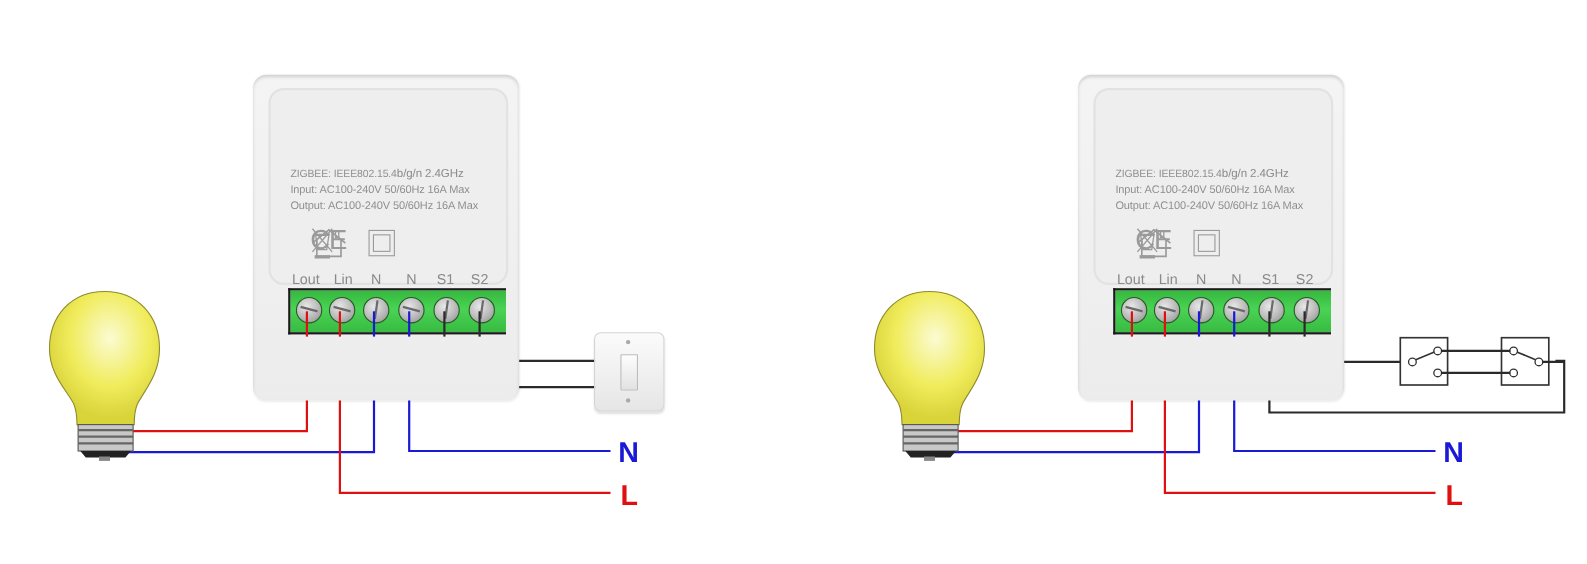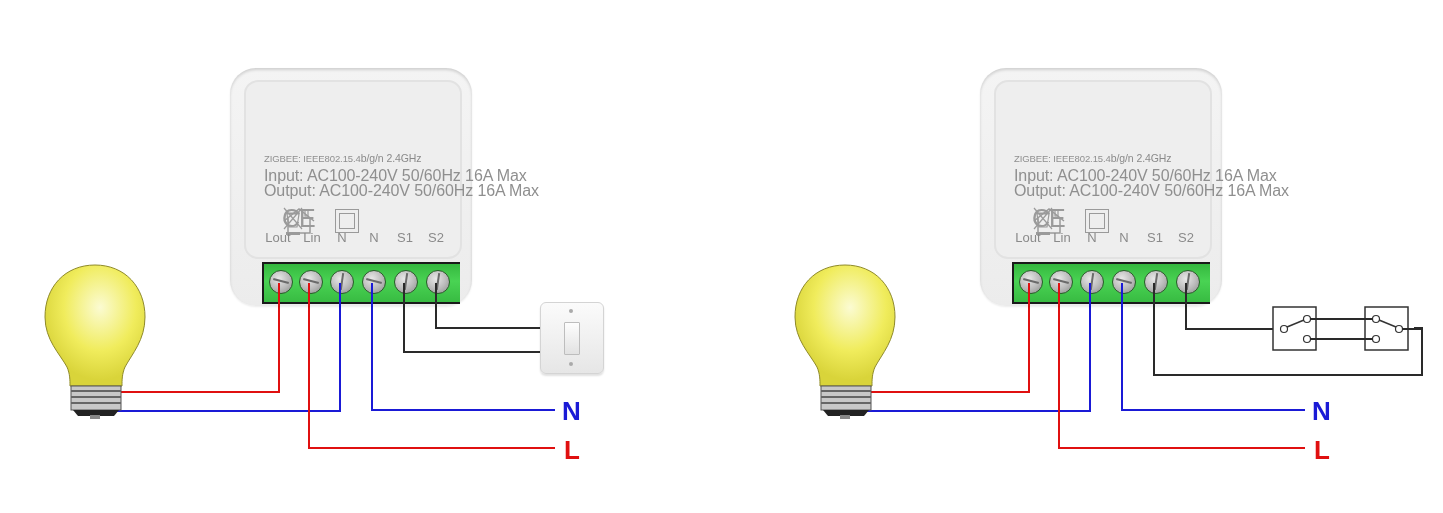--- a/index.html
+++ b/index.html
@@ -1,33 +1,33 @@
 <!DOCTYPE html>
 <html><head>
 <meta charset="utf-8">
 <style>
   html,body{margin:0;padding:0;background:#ffffff;}
   body{width:1443px;height:513px;position:relative;overflow:hidden;font-family:"Liberation Sans",sans-serif;}
   .panel{position:absolute;top:0;width:700px;height:513px;}
   .panel svg{position:absolute;left:0;top:0;}
-  .module{position:absolute;left:230px;top:68px;width:242px;height:238px;border-radius:26px;
+  .module{position:absolute;left:230px;top:68px;width:242px;height:296px;border-radius:12px;
     background:linear-gradient(180deg,#f4f4f4 0%,#ececec 100%);box-shadow:0 2px 3px rgba(0,0,0,0.15) inset, 0 1px 2px rgba(0,0,0,0.08);}
   .module-face{position:absolute;left:14px;top:12px;width:214px;height:175px;border-radius:14px;border:2px solid #e2e2e2;background:#eeeeee;}
-  .spec{position:absolute;left:18px;font-size:16px;color:#8f8f8f;white-space:nowrap;letter-spacing:-0.1px;}
+  .spec{position:absolute;left:18px;font-size:10px;color:#8f8f8f;white-space:nowrap;letter-spacing:-0.1px;}
   .spec.l1{top:70px;font-size:9.5px;}
   .spec.l1 b{font-weight:normal;font-size:10.5px;color:#8a8a8a;}
   .spec.l2{top:85px;}
   .spec.l3{top:100px;}
   .icons{position:absolute;left:36px;top:125px;width:180px;height:32px;text-align:right;}
   .ce{position:absolute;left:0;top:-3px;font-size:25px;color:#9a9a9a;font-weight:normal;letter-spacing:-1px;}
   .dblsq{position:absolute;left:53px;top:2px;width:22px;height:22px;border:1.5px solid #9a9a9a;}
   .dblsq::after{content:"";position:absolute;left:3px;top:3px;width:14px;height:14px;border:1.5px solid #9a9a9a;}
   .house{position:absolute;left:100px;top:0;}
   .weee{position:absolute;left:154px;top:0;}
-  .term-labels{position:absolute;left:28px;top:148px;width:200px;height:16px;}
+  .term-labels{position:absolute;left:28px;top:164px;width:200px;height:16px;}
   .term-labels span{position:absolute;font-size:13px;color:#8a8a8a;transform:translateX(-50%);}
   .block{position:absolute;left:32px;top:194px;width:196px;height:38px;background:#3fc44a;border:2px solid #1a1a1a;border-right:none;
     background:linear-gradient(180deg,#35b83f 0%,#49d353 45%,#38bb42 100%);}
   .screw{position:absolute;top:6px;width:22px;height:22px;border-radius:50%;border:1.5px solid #2a5a2a;
     background:radial-gradient(circle at 40% 35%,#e8e8e8 0%,#b9b9b9 55%,#8a8a8a 100%);transform:translateX(-50%);}
   .screw::after{content:"";position:absolute;left:3px;top:9px;width:16px;height:2px;background:#6a6a6a;transform:rotate(15deg);}
   .screw.v::after{left:10px;top:2px;width:2px;height:17px;transform:rotate(8deg);}
   .lbl{position:absolute;font-weight:bold;font-size:26px;font-family:"Liberation Sans",sans-serif;}
   .lbl.n{color:#1a1ad6;}
   .lbl.l{color:#e01010;}

